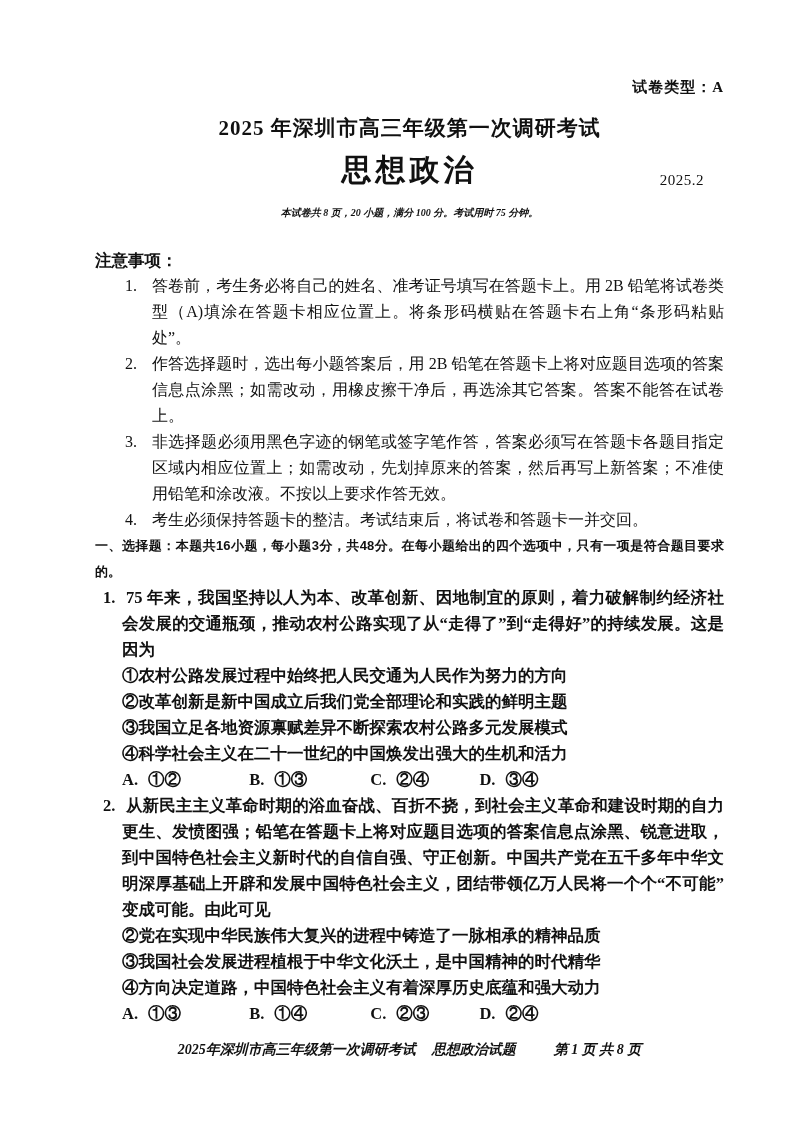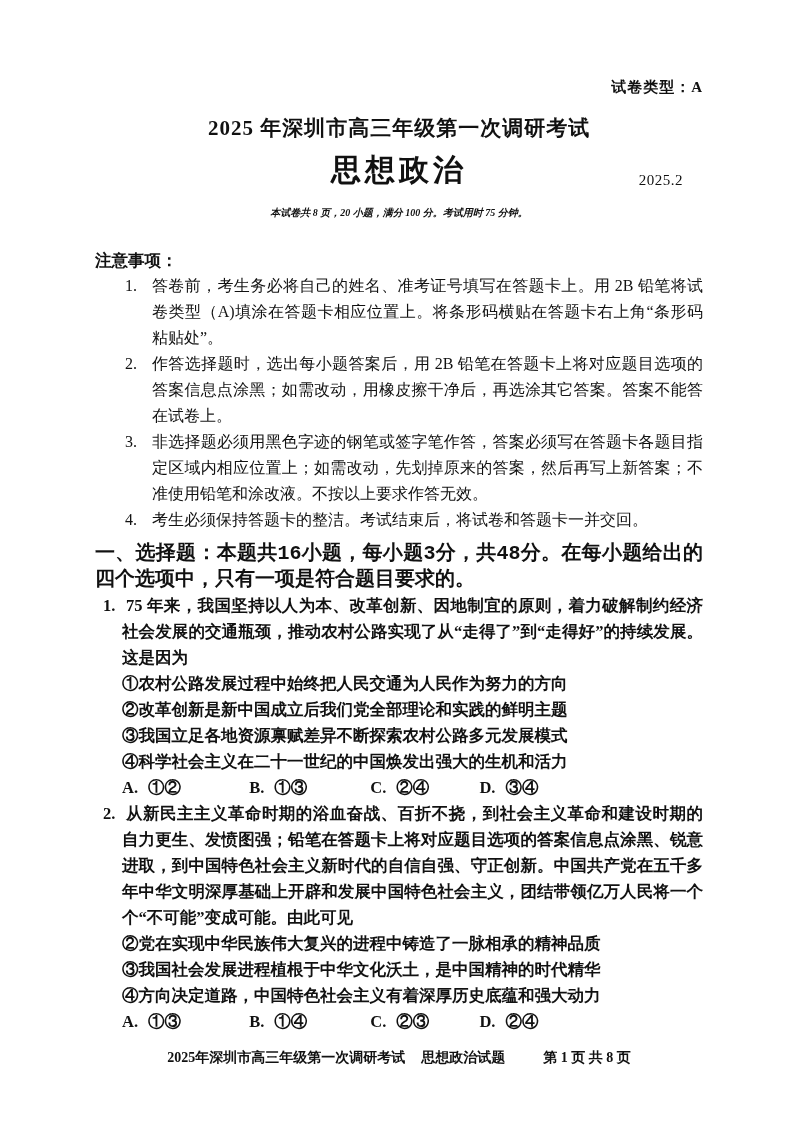--- a/index.html
+++ b/index.html
@@ -4,21 +4,21 @@
 <style>
   html, body { margin: 0; padding: 0; background: #ffffff; }
   .page {
     position: relative;
     width: 794px;
     height: 1123px;
     box-sizing: border-box;
     background: #ffffff;
     color: #111111;
     font-family: "Liberation Serif", "DejaVu Serif", serif;
-    padding: 78px 91px 0 95px;
+    padding: 78px 70px 0 95px;
     overflow: hidden;
   }
   .paper-type {
     text-align: right;
     font-size: 15px;
     font-weight: 600;
     letter-spacing: 1px;
   }
   .exam-title {
     margin: 16px 0 0 0;
@@ -71,26 +71,26 @@
     font-size: 16px;
     line-height: 26px;
     text-align: justify;
   }
   .notice-item .num {
     position: absolute;
     left: 30px;
     top: 0;
   }
   .section-heading {
-    margin-top: 8px;
-    font-size: 20px;
+    margin-top: 0;
+    font-size: 13px;
     font-weight: 800;
     line-height: 26px;
     text-align: justify;
-    font-family: Liberation Mono, monospace;
+    font-family: Liberation Sans, sans-serif;
   }
   .question {
     position: relative;
     padding-left: 27px;
     font-size: 16.5px;
     font-weight: 600;
     line-height: 26px;
     text-align: justify;
   }
   .question .q-num {
@@ -103,20 +103,21 @@
   .q-choices { white-space: nowrap; }
   .q-choices .choice { display: inline-block; }
   .q-choices .c1 { width: 123px; }
   .q-choices .c2 { width: 117px; }
   .q-choices .c3 { width: 105px; }
   .q-choices .choice .lab { margin-right: 10px; }
   .footer {
     margin-top: 12px;
     text-align: center;
     font-size: 14px;
+    font-style: italic;
     font-weight: 600;
     line-height: 22px;
   }
   .footer .gap-sm { display: inline-block; width: 16px; }
   .footer .gap-lg { display: inline-block; width: 38px; }
 </style>
 </head>
 <body>
 
 <div class="page">

